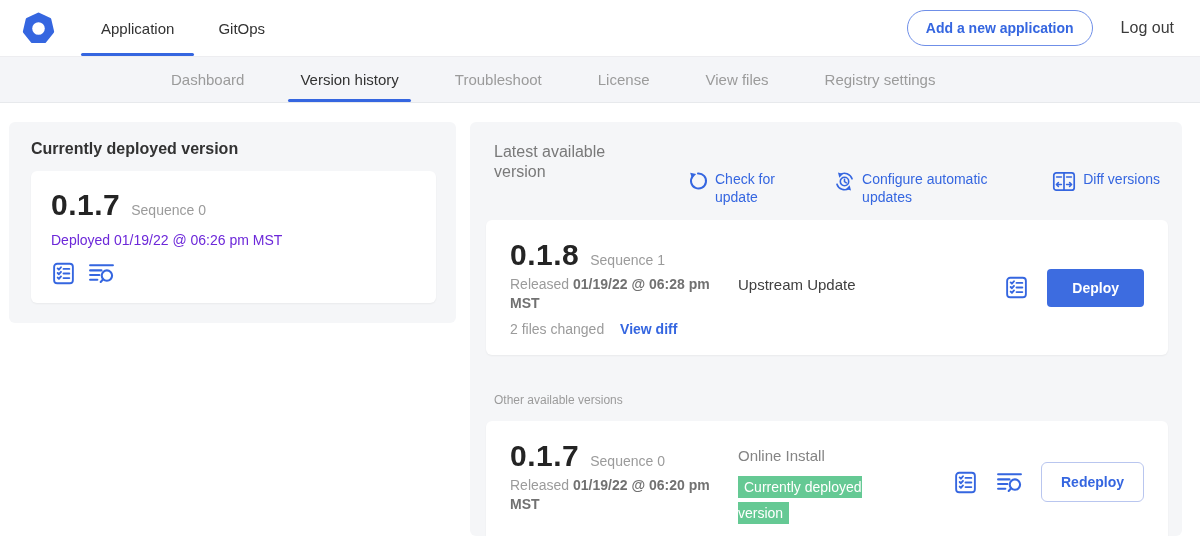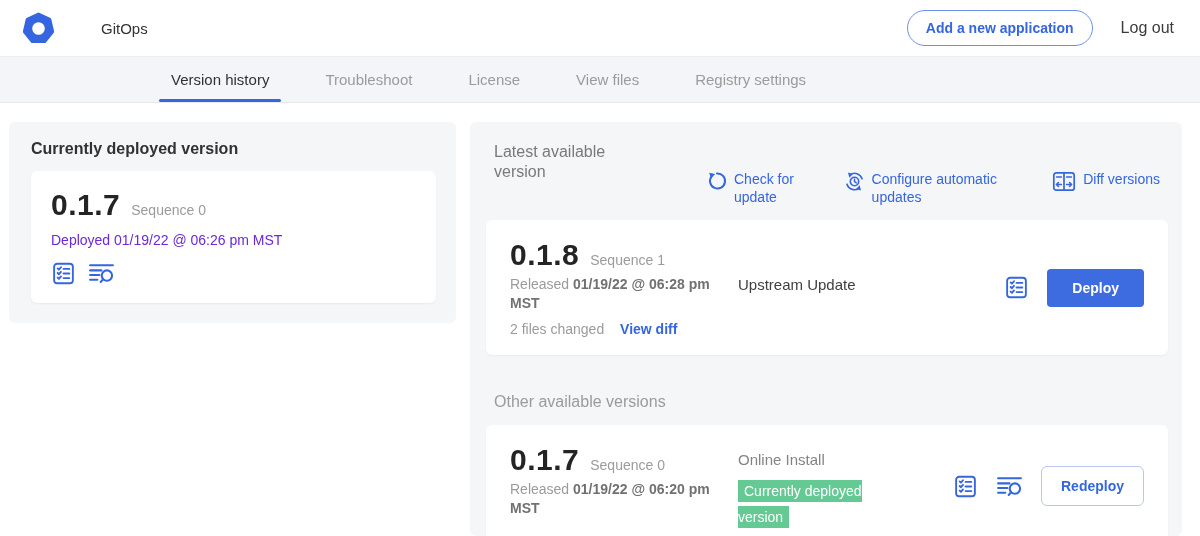--- a/index.html
+++ b/index.html
@@ -39,21 +39,21 @@
 
   .version-line { display:flex; align-items:baseline; }
   .version-num { font-size:30px; font-weight:bold; color:#242424; letter-spacing:.5px; }
   .sequence { font-size:14px; color:#9b9b9b; margin-left:11px; }
   .deployed-text { margin-top:10px; font-size:14px; color:#6d28d9; }
   .icon-row { margin-top:13px; display:flex; gap:12px; align-items:center; }
   .icon-btn { display:inline-flex; cursor:pointer; background:none; border:none; padding:0; }
 
   .right-panel { position:absolute; left:470px; top:19px; width:712px; height:414px;
     background:#f5f6f8; border-radius:6px; padding:20px 0 0 0; }
-  .rp-header { display:flex; align-items:flex-start; padding:0 22px 0 24px;gap:19px; }
+  .rp-header { display:flex; align-items:flex-start; padding:0 22px 0 24px; }
   .rp-title { width:152px; font-size:16px; color:#797979; line-height:1.25; }
   .rp-actions { flex:1; display:flex; justify-content:space-between; margin-left:42px;margin-top:28px; }
   .action-link { display:flex; align-items:flex-start; gap:7px; color:#3566e0;
     font-size:14px; font-weight:500; line-height:1.3; cursor:pointer; }
   .action-link .txt { display:block; }
   .a-check { width:96px; }
   .a-conf  { width:168px; }
   .action-link svg { flex:none; margin-top:1px; }
 
   .version-card { margin:14px 14px 0 16px; padding:18px 24px; display:flex; align-items:flex-start; }
@@ -62,51 +62,57 @@
   .released b { color:#717171; font-weight:bold; }
   .files-line { margin-top:9px; font-size:14px; color:#9b9b9b; }
   .view-diff { color:#3566e0; font-weight:600; margin-left:12px; cursor:pointer; }
   .vc-col2 { flex:1; }
   .upstream { font-size:15px; font-weight:500; color:#404040; margin-top:38px; }
   .vc-col3 { flex:none; display:flex; align-items:center; gap:18px; align-self:center; }
   .deploy-btn { background:#3d6ce0; color:#fff; border:none; border-radius:4px;
     font-size:14px; font-weight:bold; padding:11px 25px; cursor:pointer;
     font-family:"Liberation Sans", sans-serif; }
 
-  .other-title { margin:38px 0 0 24px; font-size:16px; color:#9b9b9b; }
+  .other-title { margin:38px 0 0 24px; font-size:12px; color:#9b9b9b; }
   .online-block { margin-top:8px; }
   .online-install { font-size:15px; font-weight:500; color:#848484; }
   .badge-wrap { max-width:152px; margin-top:10px; line-height:1.6; }
   .badge { background:#65c994; color:#fff; font-size:14px; padding:3px 6px; }
   .redeploy-btn { background:#fff; color:#3566e0; border:1px solid #b9c6ef; border-radius:6px;
     font-size:14px; font-weight:bold; padding:11px 19px; cursor:pointer;
     font-family:"Liberation Sans", sans-serif; }
 </style>
 </head>
 <body>
 
 <div class="header">
   <div class="logo-wrap">
     <svg width="33" height="33" viewBox="0 0 32 32">
       <polygon points="16,2 26.95,7.27 29.65,19.12 22.07,28.61 9.93,28.61 2.35,19.12 5.05,7.27" fill="#3566e0" stroke="#3566e0" stroke-width="3" stroke-linejoin="round"></polygon>
       <circle cx="16" cy="16" r="6.1" fill="#ffffff"></circle>
     </svg>
   </div>
   <div class="top-tabs">
+    <div class="top-tab active">
+      <span>Application</span>
+    </div>
     <div class="top-tab">
       <span>GitOps</span>
     </div>
   </div>
   <div class="header-right">
     <button class="pill-btn">Add a new application</button>
     <span class="logout">Log out</span>
   </div>
 </div>
 
 <div class="subnav">
+  <div class="sub-tab">
+    <span>Dashboard</span>
+  </div>
   <div class="sub-tab active">
     <span>Version history</span>
   </div>
   <div class="sub-tab">
     <span>Troubleshoot</span>
   </div>
   <div class="sub-tab">
     <span>License</span>
   </div>
   <div class="sub-tab">

